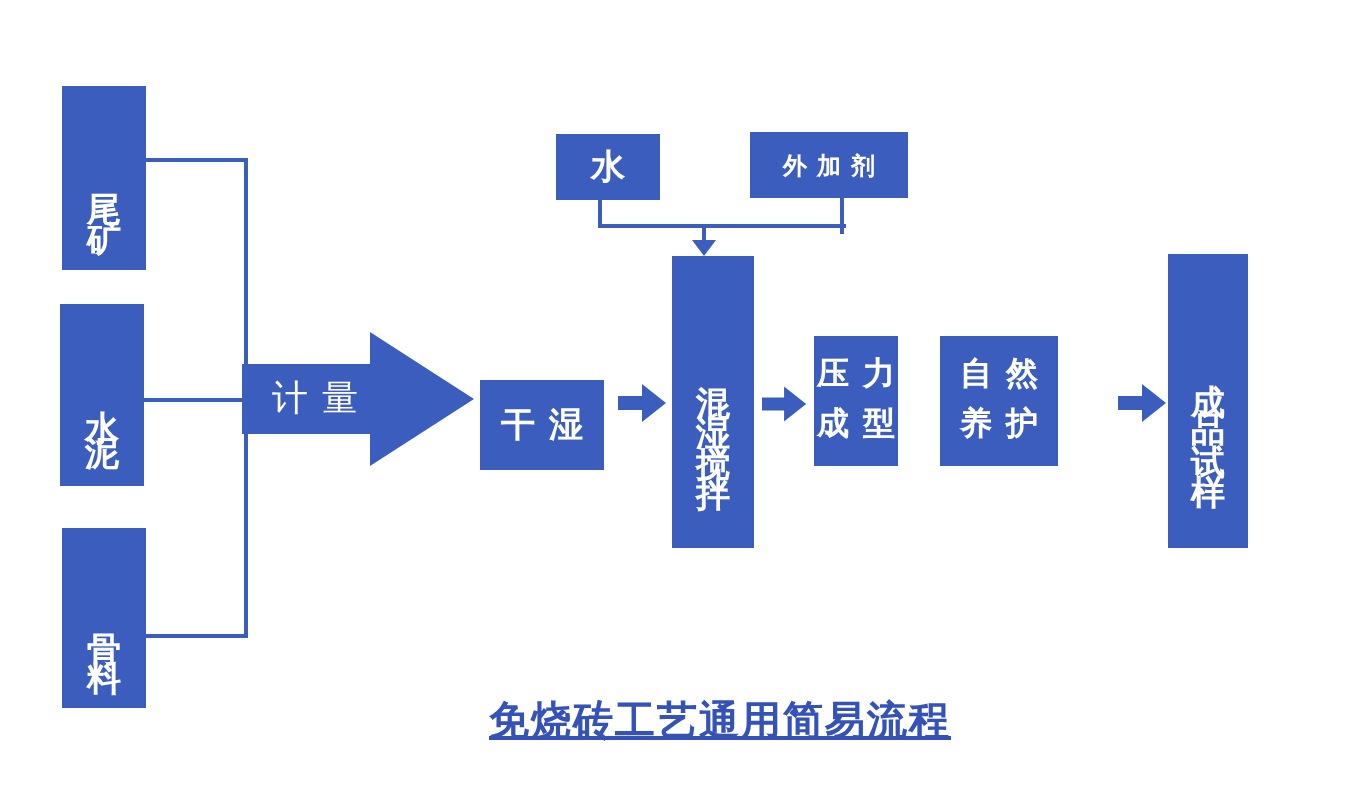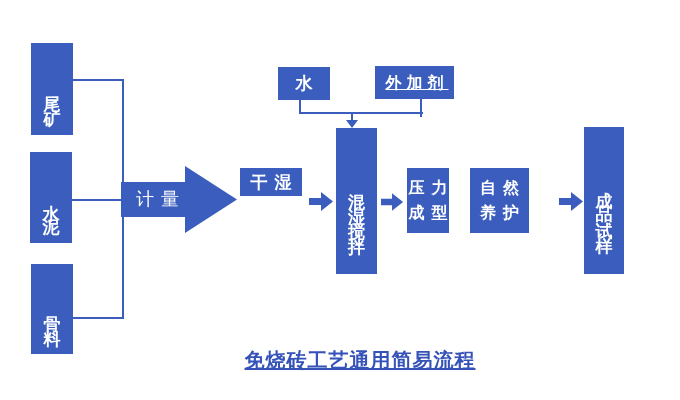--- a/index.html
+++ b/index.html
@@ -122,35 +122,35 @@
   <div class="line" style="left:72px; top:199px; width:51px; height:2px;"></div>
   <div class="line" style="left:73px; top:317px; width:51px; height:2px;"></div>
 
   <div class="big-arrow">
     <svg width="116" height="67" viewBox="0 0 116 67" xmlns="http://www.w3.org/2000/svg">
       <polygon points="0,16 64,16 64,0 116,33.5 64,67 64,51 0,51" fill="#3B5EBE"></polygon>
     </svg>
     <span class="label">计量</span>
   </div>
 
-  <div class="node" style="left:240px; top:168px; width:62px; height:28px;justify-content:center;">
+  <div class="node" style="left:240px; top:190px; width:62px; height:45px;justify-content:center;">
     <span class="htext">干湿</span>
   </div>
 
   <div class="flow-arrow" style="left:309px; top:191px;">
     <svg width="25" height="21" viewBox="0 0 25 21" xmlns="http://www.w3.org/2000/svg">
       <polygon points="0,7 12,7 12,1 24,10.5 12,20 12,14 0,14" fill="#3B5EBE"></polygon>
     </svg>
   </div>
 
   <div class="node" style="left:278px; top:67px; width:52px; height:33px;">
     <span class="htext">水</span>
   </div>
   <div class="node" style="left:375px; top:66px; width:79px; height:33px;">
-    <span class="htext" style="font-size:16px; letter-spacing:5px; margin-right:-5px;text-decoration:underline;">外加剂</span>
+    <span class="htext" style="font-size:12px; letter-spacing:5px; margin-right:-5px;">外加剂</span>
   </div>
 
   <div class="line" style="left:299px; top:100px; width:2px; height:14px;"></div>
   <div class="line" style="left:299px; top:112px; width:124px; height:2px;"></div>
   <div class="line" style="left:420px; top:98px; width:2px; height:19px;"></div>
   <div class="line" style="left:351px; top:112px; width:2px; height:9px;"></div>
   <div class="down-arrow-head" style="left:346px; top:120px;"></div>
 
   <div class="node" style="left:336px; top:128px; width:41px; height:146px;">
     <span class="vtext small-gap">混湿搅拌</span>

